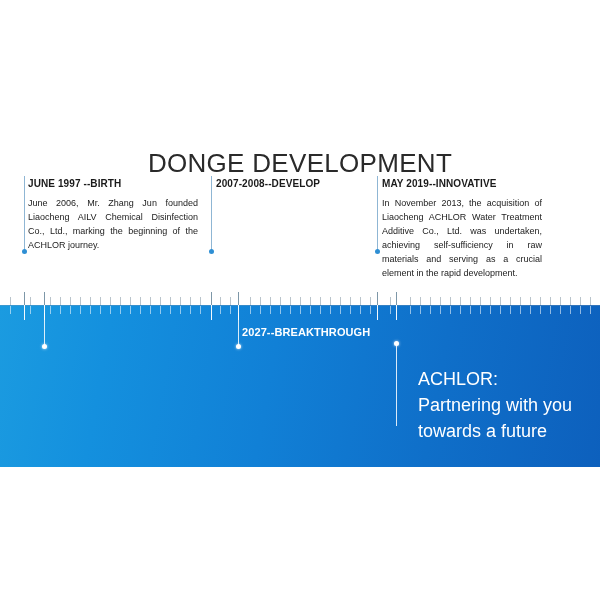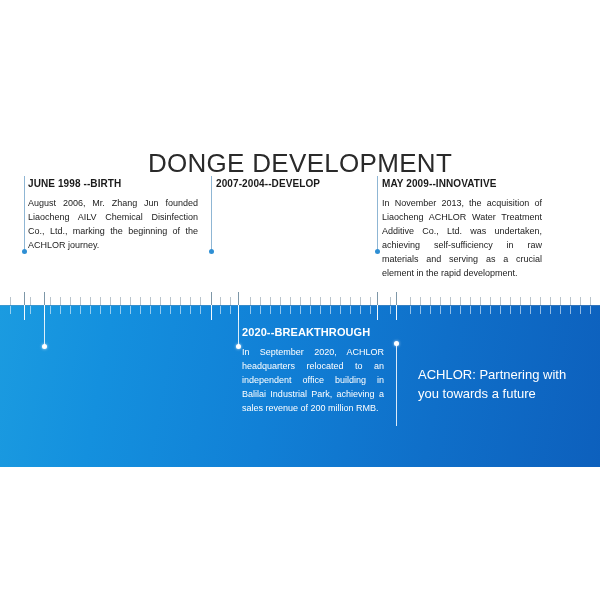--- a/index.html
+++ b/index.html
@@ -142,21 +142,21 @@
   }
   .milestone.on-blue .ms-head { color: #ffffff; }
   .milestone.on-blue .ms-body { color: #ffffff; }
 
   
   .tagline {
     position: absolute;
     left: 418px;
     top: 366px;
     width: 165px;
-    font-size: 13px;
+    font-size: 18px;
     line-height: 1.45;
     color: #ffffff;
     font-weight: 400;
   }
 </style>
 </head>
 <body>
 
 <div id="stage">
 
@@ -300,34 +300,33 @@
   <div class="conn-bot" style="left:44px; top:313px; height:34px;"></div>
   <div class="conn-bot-dot" style="left:42px; top:344px;"></div>
 
   <div class="conn-bot" style="left:238px; top:313px; height:34px;"></div>
   <div class="conn-bot-dot" style="left:236px; top:344px;"></div>
 
   <div class="conn-bot" style="left:396px; top:344px; height:82px;"></div>
   <div class="conn-bot-dot" style="left:394px; top:341px;"></div>
 
   <div class="milestone" style="left:28px; top:178px; width:170px;">
-    <div class="ms-head">JUNE 1998 --BIRTH</div>
-    <div class="ms-body">August 2006, Mr. Zhang Jun founded Liaocheng AILV Chemical Disinfection Co., Ltd., marking the beginning of the ACHLOR journey.</div>
+    <div class="ms-head">JUNE 1997 --BIRTH</div>
+    <div class="ms-body">June 2006, Mr. Zhang Jun founded Liaocheng AILV Chemical Disinfection Co., Ltd., marking the beginning of the ACHLOR journey.</div>
   </div>
 
   <div class="milestone" style="left:216px; top:178px; width:148px;">
-    <div class="ms-head">2007-2004--DEVELOP</div>
+    <div class="ms-head">2007-2008--DEVELOP</div>
   </div>
 
   <div class="milestone" style="left:382px; top:178px; width:160px;">
-    <div class="ms-head">MAY 2009--INNOVATIVE</div>
+    <div class="ms-head">MAY 2019--INNOVATIVE</div>
     <div class="ms-body">In November 2013, the acquisition of Liaocheng ACHLOR Water Treatment Additive Co., Ltd. was undertaken, achieving self-sufficiency in raw materials and serving as a crucial element in the rapid development.</div>
   </div>
 
 
   <div class="milestone on-blue" style="left:242px; top:326px; width:142px;">
-    <div class="ms-head" style="font-size:11px;">2020--BREAKTHROUGH</div>
-    <div class="ms-body">In September 2020, ACHLOR headquarters relocated to an independent office building in Balilai Industrial Park, achieving a sales revenue of 200 million RMB.</div>
+    <div class="ms-head" style="font-size:11px;">2027--BREAKTHROUGH</div>
   </div>
 
   <div class="tagline">ACHLOR: Partnering with you towards a future</div>
 
 </div>
 
 </body></html>

